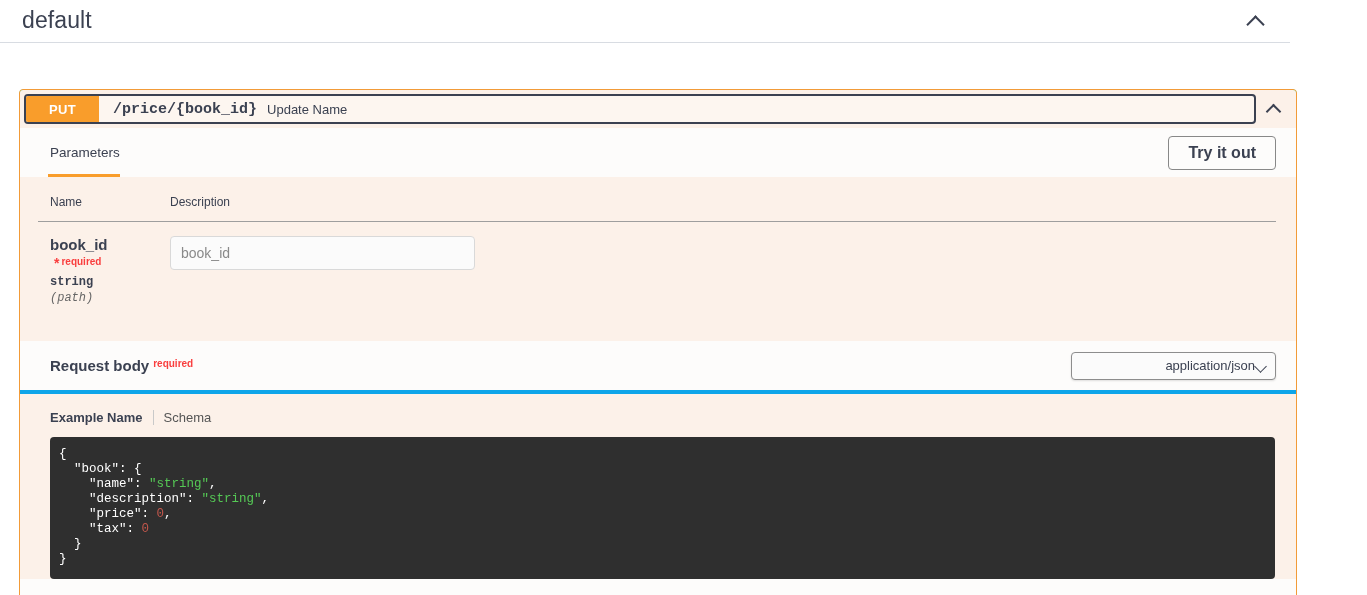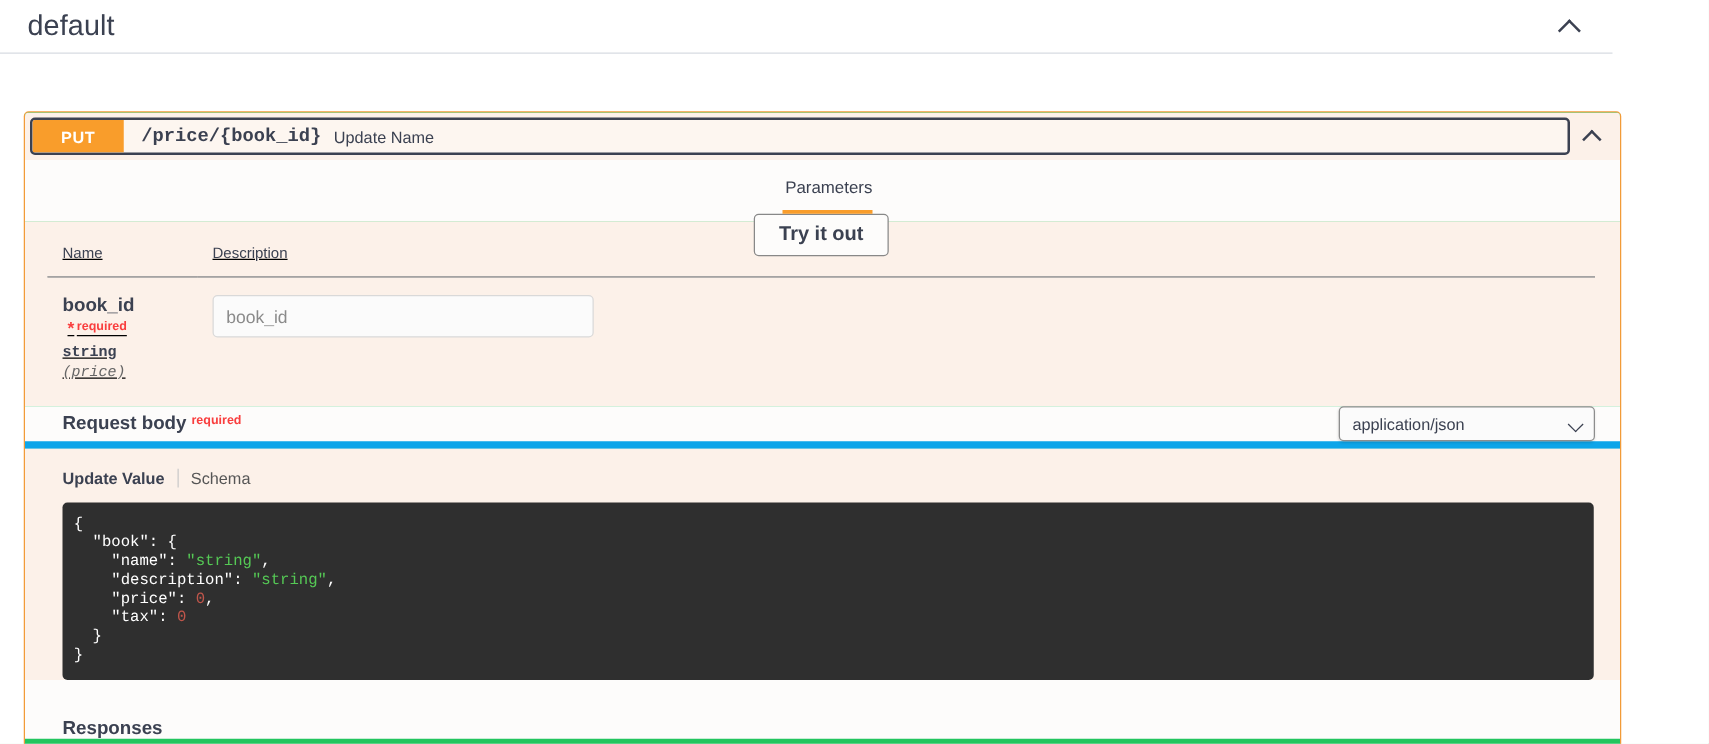--- a/index.html
+++ b/index.html
@@ -143,21 +143,20 @@
 
   
   .tab-row {
     position: relative;
     height: 49px;
     background: #fdfcfb;
     display: flex;
     align-items: center;
     padding: 0 20px 0 18px;
     justify-content: space-between;
-    flex-direction: column;
   }
   .tab {
     position: relative;
     font-size: 13.5px;
     color: #3b4151;
     padding: 14px 0 14px 12px;
     height: 100%;
     display: flex;
     align-items: center;
     cursor: pointer;
@@ -179,22 +178,21 @@
     border-radius: 4px;
     padding: 7px 19px;
     cursor: pointer;
     font-family: "Liberation Sans", sans-serif;
     font-weight: bold;
   }
 
   
   .params-area {
     background: #fcf1e9;
-    padding: 0 20px 0 18px;
-    text-decoration: underline;
+    padding: 0 20px 16px 18px;
   }
   .params-table {
     width: 100%;
     border-collapse: collapse;
   }
   .params-table th {
     text-align: left;
     font-size: 12px;
     font-weight: normal;
     color: #3b4151;
@@ -249,26 +247,26 @@
     font-size: 14px;
     color: #3b4151;
     padding: 6px 10px;
     font-family: "Liberation Sans", sans-serif;
   }
   .param-input::placeholder { color: #8a8a8a; }
 
   
   .reqbody-row {
     background: #fdfcfb;
-    height: 34px;
+    height: 53px;
     display: flex;
     align-items: center;
     justify-content: space-between;
     padding: 0 20px 0 30px;
-    border-bottom: 6px solid #0ea5e9;
+    border-bottom: 4px solid #0ea5e9;
   }
   .reqbody-title {
     font-size: 15px;
     font-weight: bold;
     color: #3b4151;
   }
   .reqbody-required {
     color: #f93e3e;
     font-size: 10px;
     font-weight: bold;
@@ -280,21 +278,21 @@
     width: 205px;
     height: 28px;
     border: 1px solid #8d8d8d;
     border-radius: 4px;
     background: #fbfbfb;
     font-size: 13px;
     color: #3b4151;
     padding: 0 8px 0 10px;
     display: flex;
     align-items: center;
-    justify-content: space-between;
+    justify-content: flex-end;
     cursor: pointer;
     box-shadow: 0 1px 2px rgba(0,0,0,0.12);
   }
   .caret-down {
     width: 12px;
     height: 12px;
     position: relative;
   }
   .caret-down::before {
     content: "";
@@ -418,21 +416,21 @@
             <th>Description</th>
           </tr>
         </thead>
         <tbody>
           <tr>
             <td>
               <div>
                 <span class="param-name">book_id</span><span class="param-required-star">*</span><span class="param-required-label">required</span>
               </div>
               <div class="param-type">string</div>
-              <div class="param-in">(price)</div>
+              <div class="param-in">(path)</div>
             </td>
             <td>
               <input class="param-input" type="text" placeholder="book_id" style="">
             </td>
           </tr>
         </tbody>
       </table>
     </div>
 
     <div class="reqbody-row">
@@ -440,21 +438,21 @@
         <span class="reqbody-title">Request body</span><span class="reqbody-required">required</span>
       </div>
       <div class="content-type-select">
         <span>application/json</span>
         <span class="caret-down"></span>
       </div>
     </div>
 
     <div class="example-area">
       <div class="example-tabs">
-        <span class="example-tab">Update Value</span>
+        <span class="example-tab">Example Name</span>
         <span class="example-sep"></span>
         <span class="example-tab inactive">Schema</span>
       </div>
       <div class="code-box" id="code-box"><span class="tok-punct">{</span>
 <span>  </span><span class="tok-key">"book"</span><span class="tok-punct">: {</span>
 <span>    </span><span class="tok-key">"name"</span><span class="tok-punct">: </span><span class="tok-str">"string"</span><span class="tok-punct">,</span>
 <span>    </span><span class="tok-key">"description"</span><span class="tok-punct">: </span><span class="tok-str">"string"</span><span class="tok-punct">,</span>
 <span>    </span><span class="tok-key">"price"</span><span class="tok-punct">: </span><span class="tok-num">0</span><span class="tok-punct">,</span>
 <span>    </span><span class="tok-key">"tax"</span><span class="tok-punct">: </span><span class="tok-num">0</span>
 <span>  </span><span class="tok-punct">}</span>

